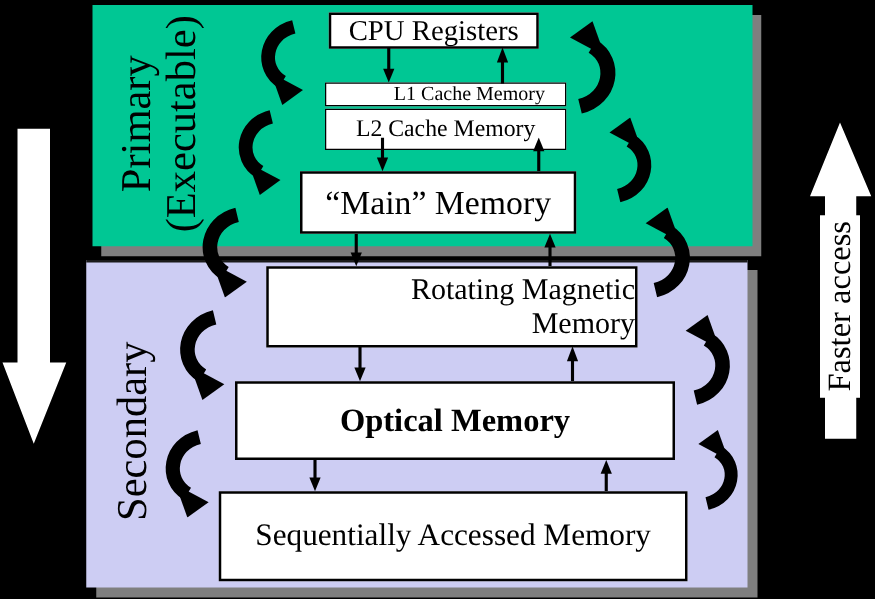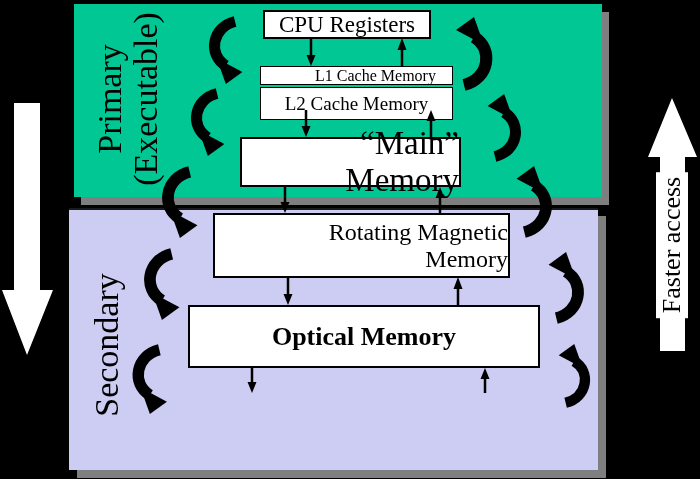--- a/index.html
+++ b/index.html
@@ -22,21 +22,21 @@
     font-size:34px;line-height:1.05;color:#000;
   }
   .mbox{
     position:absolute;z-index:3;background:#fff;border:2px solid #000;
     display:flex;align-items:center;justify-content:center;
     text-align:right;box-sizing:border-box;
   }
   #box-cpu       {left:263px;top:10px; width:168px;height:29px;font-size:23px;}
   #box-l1        {left:260px;top:66px; width:193px;height:19px;font-size:16px;border-width:1px;padding-left:38px;}
   #box-l2        {left:260px;top:87px; width:193px;height:33px;font-size:19px;border-width:1px;}
-  #box-main      {left:240px;top:137px;width:221px;height:50px;font-size:33px;}
+  #box-main      {left:240px;top:137px;width:221px;height:50px;font-size:27px;}
   #box-rotating  {left:213px;top:213px;width:297px;height:65px;font-size:24px;padding-left:36px;}
   #box-optical   {left:188px;top:305px;width:352px;height:63px;font-size:26px;font-weight:bold;}
   #box-sequential{left:175px;top:393px;width:375px;height:72px;font-size:25px;}
   .conn{position:absolute;z-index:4;}
   .swoosh{position:absolute;z-index:2;}
   .swoosh.flip{transform:rotate(180deg);}
   .bigarrow{position:absolute;z-index:2;}
   #faster-access{
     position:absolute;z-index:3;left:672px;top:245px;
     transform:translate(-50%,-50%) rotate(-90deg);
@@ -56,20 +56,21 @@
     <span style="display:block">(Executable)</span>
   </div>
   <div class="vlabel" style="left:107px;top:345px;">Secondary</div>
 
   <div id="box-cpu" class="mbox">CPU Registers</div>
   <div id="box-l1" class="mbox">L1 Cache Memory</div>
   <div id="box-l2" class="mbox">L2 Cache Memory</div>
   <div id="box-main" class="mbox">“Main” Memory</div>
   <div id="box-rotating" class="mbox">Rotating Magnetic Memory</div>
   <div id="box-optical" class="mbox">Optical Memory</div>
+  <div id="box-sequential" class="mbox">Sequentially Accessed Memory</div>
 
   <svg class="conn" style="left:305px;top:38px" width="12" height="28">
     <line x1="6" y1="0" x2="6" y2="19" stroke="#000" stroke-width="2.5"></line>
       <polygon points="1.5,17 10.5,17 6,28"></polygon>
     </svg>
   <svg class="conn" style="left:300px;top:110px" width="12" height="27">
     <line x1="6" y1="0" x2="6" y2="18" stroke="#000" stroke-width="2.5"></line>
       <polygon points="1.5,16 10.5,16 6,27"></polygon>
     </svg>
   <svg class="conn" style="left:279px;top:187px" width="12" height="26">

